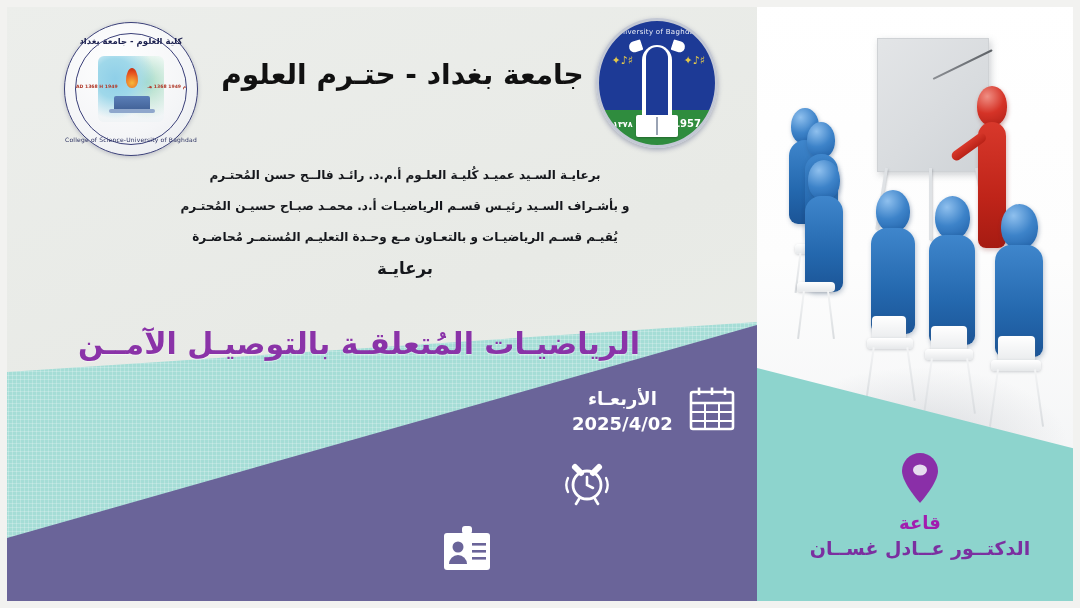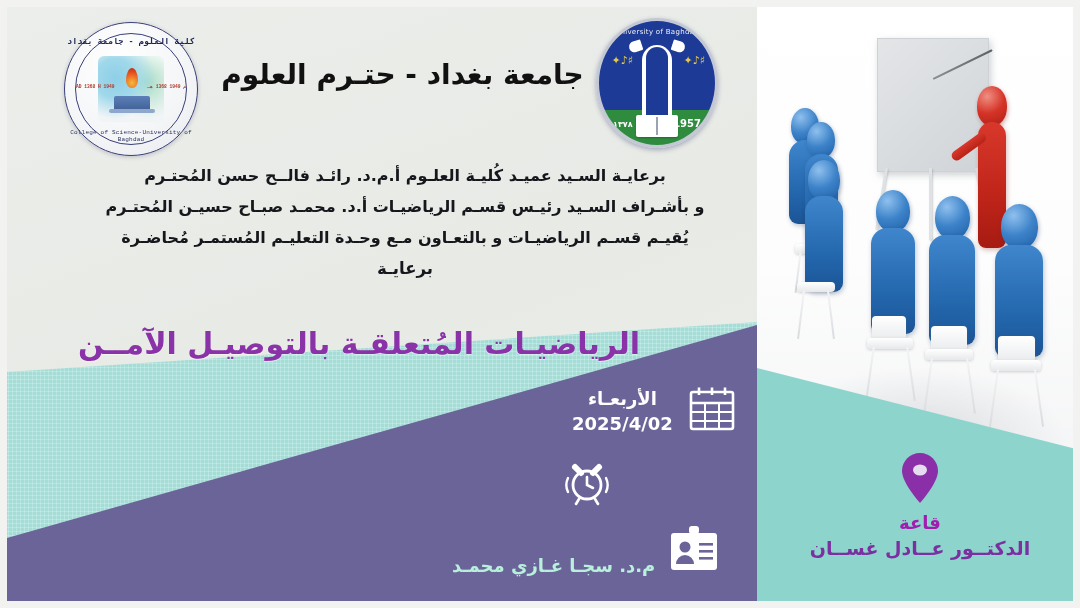--- a/index.html
+++ b/index.html
@@ -122,21 +122,21 @@
     background:#8dd4cd;
     clip-path:polygon(0px 368px, 323px 450px, 323px 601px, 0px 601px);
     z-index:7;
   }
 
   
   .header{
     position:absolute;left:0;top:0;width:757px;height:160px;z-index:10;
   }
   .logo-science{
-    position:absolute;left:64px;top:22px;width:134px;height:134px;font-family:Liberation Mono, monospace;
+    position:absolute;left:64px;top:22px;width:134px;height:134px;
   }
   .logo-science .ring-outer{
     position:absolute;inset:0;border-radius:50%;
     background:radial-gradient(circle at 40% 32%,#ffffff 0%,#f4f5f7 60%,#e6e8ec 100%);
     border:1.5px solid #3a3f78;
     box-shadow:0 1px 4px rgba(60,65,100,.28);
   }
   .logo-science .ring-inner{
     position:absolute;left:11px;top:11px;right:11px;bottom:11px;border-radius:50%;
     border:1.2px solid #3a3f78;
@@ -230,21 +230,21 @@
     font-size:28px;font-weight:bold;color:#111111;
     letter-spacing:0px;direction:rtl;
   }
 
   
   .body-block{
     position:absolute;left:60px;top:160px;width:690px;z-index:10;
     direction:rtl;text-align:center;
   }
   .body-line{
-    font-size:16px;font-weight:bold;color:#15171c;
+    font-size:12px;font-weight:bold;color:#15171c;
     line-height:31px;white-space:nowrap;
   }
   .body-line.short{font-size:16.5px;}
 
   
   .lecture-title{
     position:absolute;left:120px;top:326px;width:520px;z-index:12;
     direction:rtl;text-align:center;
     font-size:30px;font-weight:bold;color:#8a33a8;
     text-shadow:0 1px 1px rgba(255,255,255,.5);
@@ -449,21 +449,20 @@
       <svg width="50" height="46" viewBox="0 0 50 46" fill="#ffffff">
         <rect x="20" y="0" width="10" height="8" rx="3"></rect>
         <rect x="2" y="7" width="46" height="37" rx="3"></rect>
         <circle cx="16" cy="21" r="5.5" fill="#6a6499"></circle>
         <path d="M7 38 a9 9 0 0 1 18 0 z" fill="#6a6499"></path>
         <rect x="30" y="17" width="14" height="2.6" fill="#6a6499"></rect>
         <rect x="30" y="24" width="14" height="2.6" fill="#6a6499"></rect>
         <rect x="30" y="31" width="14" height="2.6" fill="#6a6499"></rect>
       </svg>
     </div>
-    <div class="txt">م.د. سجـا غـازي محمـد</div>
   </div>
 
   <div class="venue">
     <svg class="pin" width="40" height="52" viewBox="0 0 40 52">
       <path d="M20 1 C10 1 2 9 2 19 C2 31 20 51 20 51 C20 51 38 31 38 19 C38 9 30 1 20 1 Z" fill="#8a2fa8"></path>
       <ellipse cx="20" cy="18" rx="7" ry="5.5" fill="#e6dcef"></ellipse>
     </svg>
     <div class="v-l1">قاعة</div>
     <div class="v-l2">الدكتــور عــادل غســان</div>
   </div>

